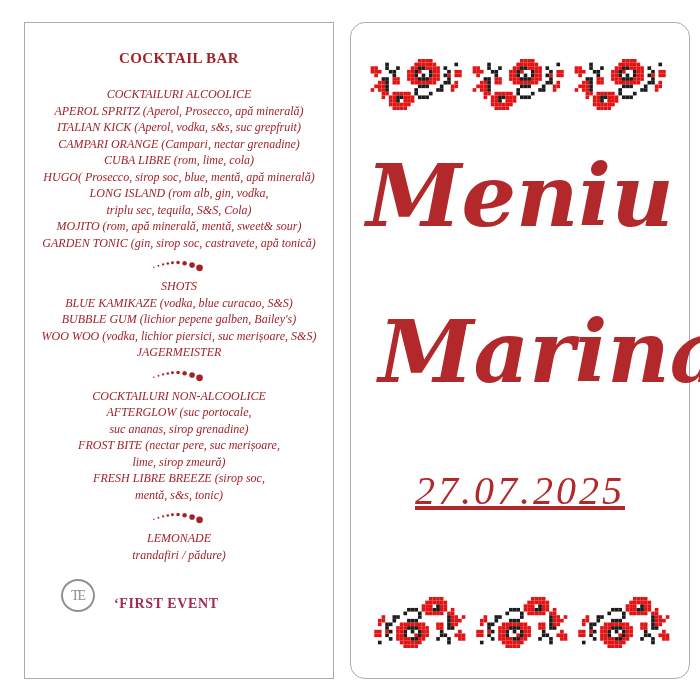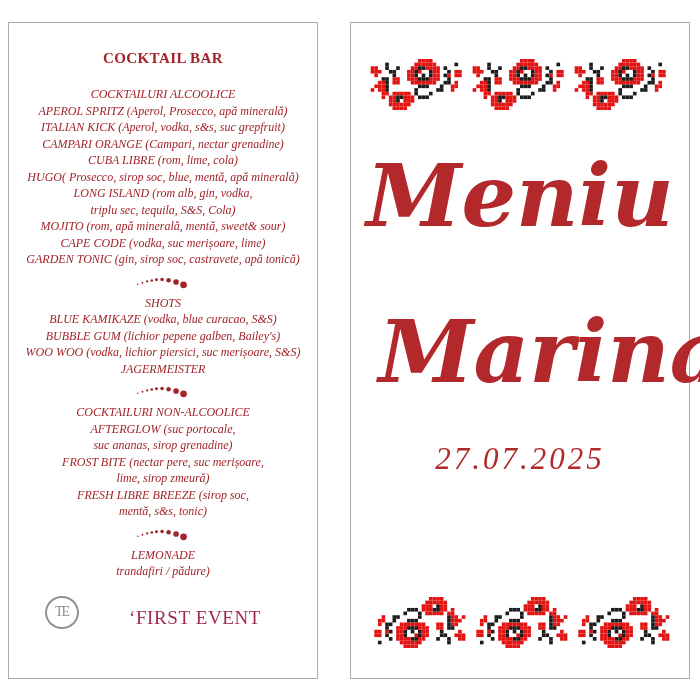--- a/index.html
+++ b/index.html
@@ -12,22 +12,22 @@
   }
   html,body{margin:0;padding:0;}
   body{
     width:700px;height:700px;position:relative;background:#ffffff;
     font-family:"Liberation Serif", serif;overflow:hidden;
   }
   .panel{
     position:absolute;top:22px;height:657px;box-sizing:border-box;
     border:1px solid var(--panel-border);background:#ffffff;
   }
-  .panel-left{left:8px;width:310px;display:flex;flex-direction:column;align-items:center;padding-top:27px;}
-  .panel-right{left:350px;width:340px;}
+  .panel-left{left:24px;width:310px;display:flex;flex-direction:column;align-items:center;padding-top:27px;}
+  .panel-right{left:350px;width:340px;border-radius:15px;}
 
   .heading{
     font-weight:bold;font-size:15px;letter-spacing:0.4px;color:var(--red);
     margin-bottom:19px;white-space:nowrap;
   }
   .menu-section{display:flex;flex-direction:column;align-items:center;}
   .menu-line{
     font-style:italic;font-size:12px;line-height:16.5px;color:var(--red);
     white-space:nowrap;text-align:center;
   }
@@ -36,58 +36,56 @@
   .logo-row{
     margin-top:16px;align-self:flex-start;margin-left:36px;
     display:flex;align-items:flex-end;gap:19px;
   }
   .logo-circle{
     width:29px;height:29px;border-radius:50%;border:2px solid var(--logo-gray);
     color:var(--logo-gray);display:flex;align-items:center;justify-content:center;
     font-size:14px;letter-spacing:-2px;box-sizing:content-box;padding-right:1px;
   }
   .logo-wordmark{
-    font-weight:normal;font-size:19px;letter-spacing:0.6px;color:var(--logo-text);
+    font-weight:bold;font-size:14px;letter-spacing:0.6px;color:var(--logo-text);
     white-space:nowrap;
-    margin-left:31px;
   }
 
   .rose-border{position:absolute;left:50%;transform:translateX(-50%);}
   .rose-top{top:36px;}
   .rose-bottom{bottom:30px;}
   .script-text{
     position:absolute;left:50%;transform:translateX(-50%);
     font-family:"DejaVu Serif", serif;font-style:italic;font-weight:bold;
     color:var(--script-red);white-space:nowrap;line-height:1;
   }
   .script-title{top:130px;font-size:86px;}
   .script-name{top:286px;font-size:86px;margin-left:32px;}
   .event-date{
-    position:absolute;left:50%;transform:translateX(-50%);top:420px;
-    font-style:italic;font-size:31px;letter-spacing:3px;color:var(--script-red);
-    white-space:nowrap;line-height:1;
+    position:absolute;left:50%;transform:translateX(-50%);top:448px;
+    font-style:italic;font-size:40px;letter-spacing:3px;color:var(--script-red);
+    white-space:nowrap;line-height:1;text-decoration:underline;
   }
 </style>
 </head>
 <body>
 
 <div class="panel panel-left">
   <div class="heading">COCKTAIL BAR</div>
   <div id="menu-sections">
       <div class="menu-section">
         <div class="menu-line section-title">COCKTAILURI ALCOOLICE</div>
         <div class="menu-line">APEROL SPRITZ (Aperol, Prosecco, apă minerală)</div>
         <div class="menu-line">ITALIAN KICK (Aperol, vodka, s&amp;s, suc grepfruit)</div>
         <div class="menu-line">CAMPARI ORANGE (Campari, nectar grenadine)</div>
         <div class="menu-line">CUBA LIBRE (rom, lime, cola)</div>
         <div class="menu-line">HUGO( Prosecco, sirop soc, blue, mentă, apă minerală)</div>
         <div class="menu-line">LONG ISLAND (rom alb, gin, vodka,</div>
         <div class="menu-line">triplu sec, tequila, S&amp;S, Cola)</div>
         <div class="menu-line">MOJITO (rom, apă minerală, mentă, sweet&amp; sour)</div>
-        <div class="menu-line">CAPE CODE (vodka, suc merișoare, lime)</div>
         <div class="menu-line">GARDEN TONIC (gin, sirop soc, castravete, apă tonică)</div>
       </div>
       <svg width="56" height="15" viewBox="0 0 60 16" class="dots-ornament">
         <circle cx="3" cy="11" r="0.8" fill="#a2242a"></circle>
         <circle cx="8" cy="9.3" r="1" fill="#a2242a"></circle>
         <circle cx="13" cy="7.9" r="1.2" fill="#a2242a"></circle>
         <circle cx="18" cy="6.9" r="1.4" fill="#a2242a"></circle>
         <circle cx="23" cy="6.2" r="1.6" fill="#a2242a"></circle>
         <circle cx="29" cy="5.9" r="1.9" fill="#a2242a"></circle>
         <circle cx="36" cy="6.6" r="2.4" fill="#a2242a"></circle>

